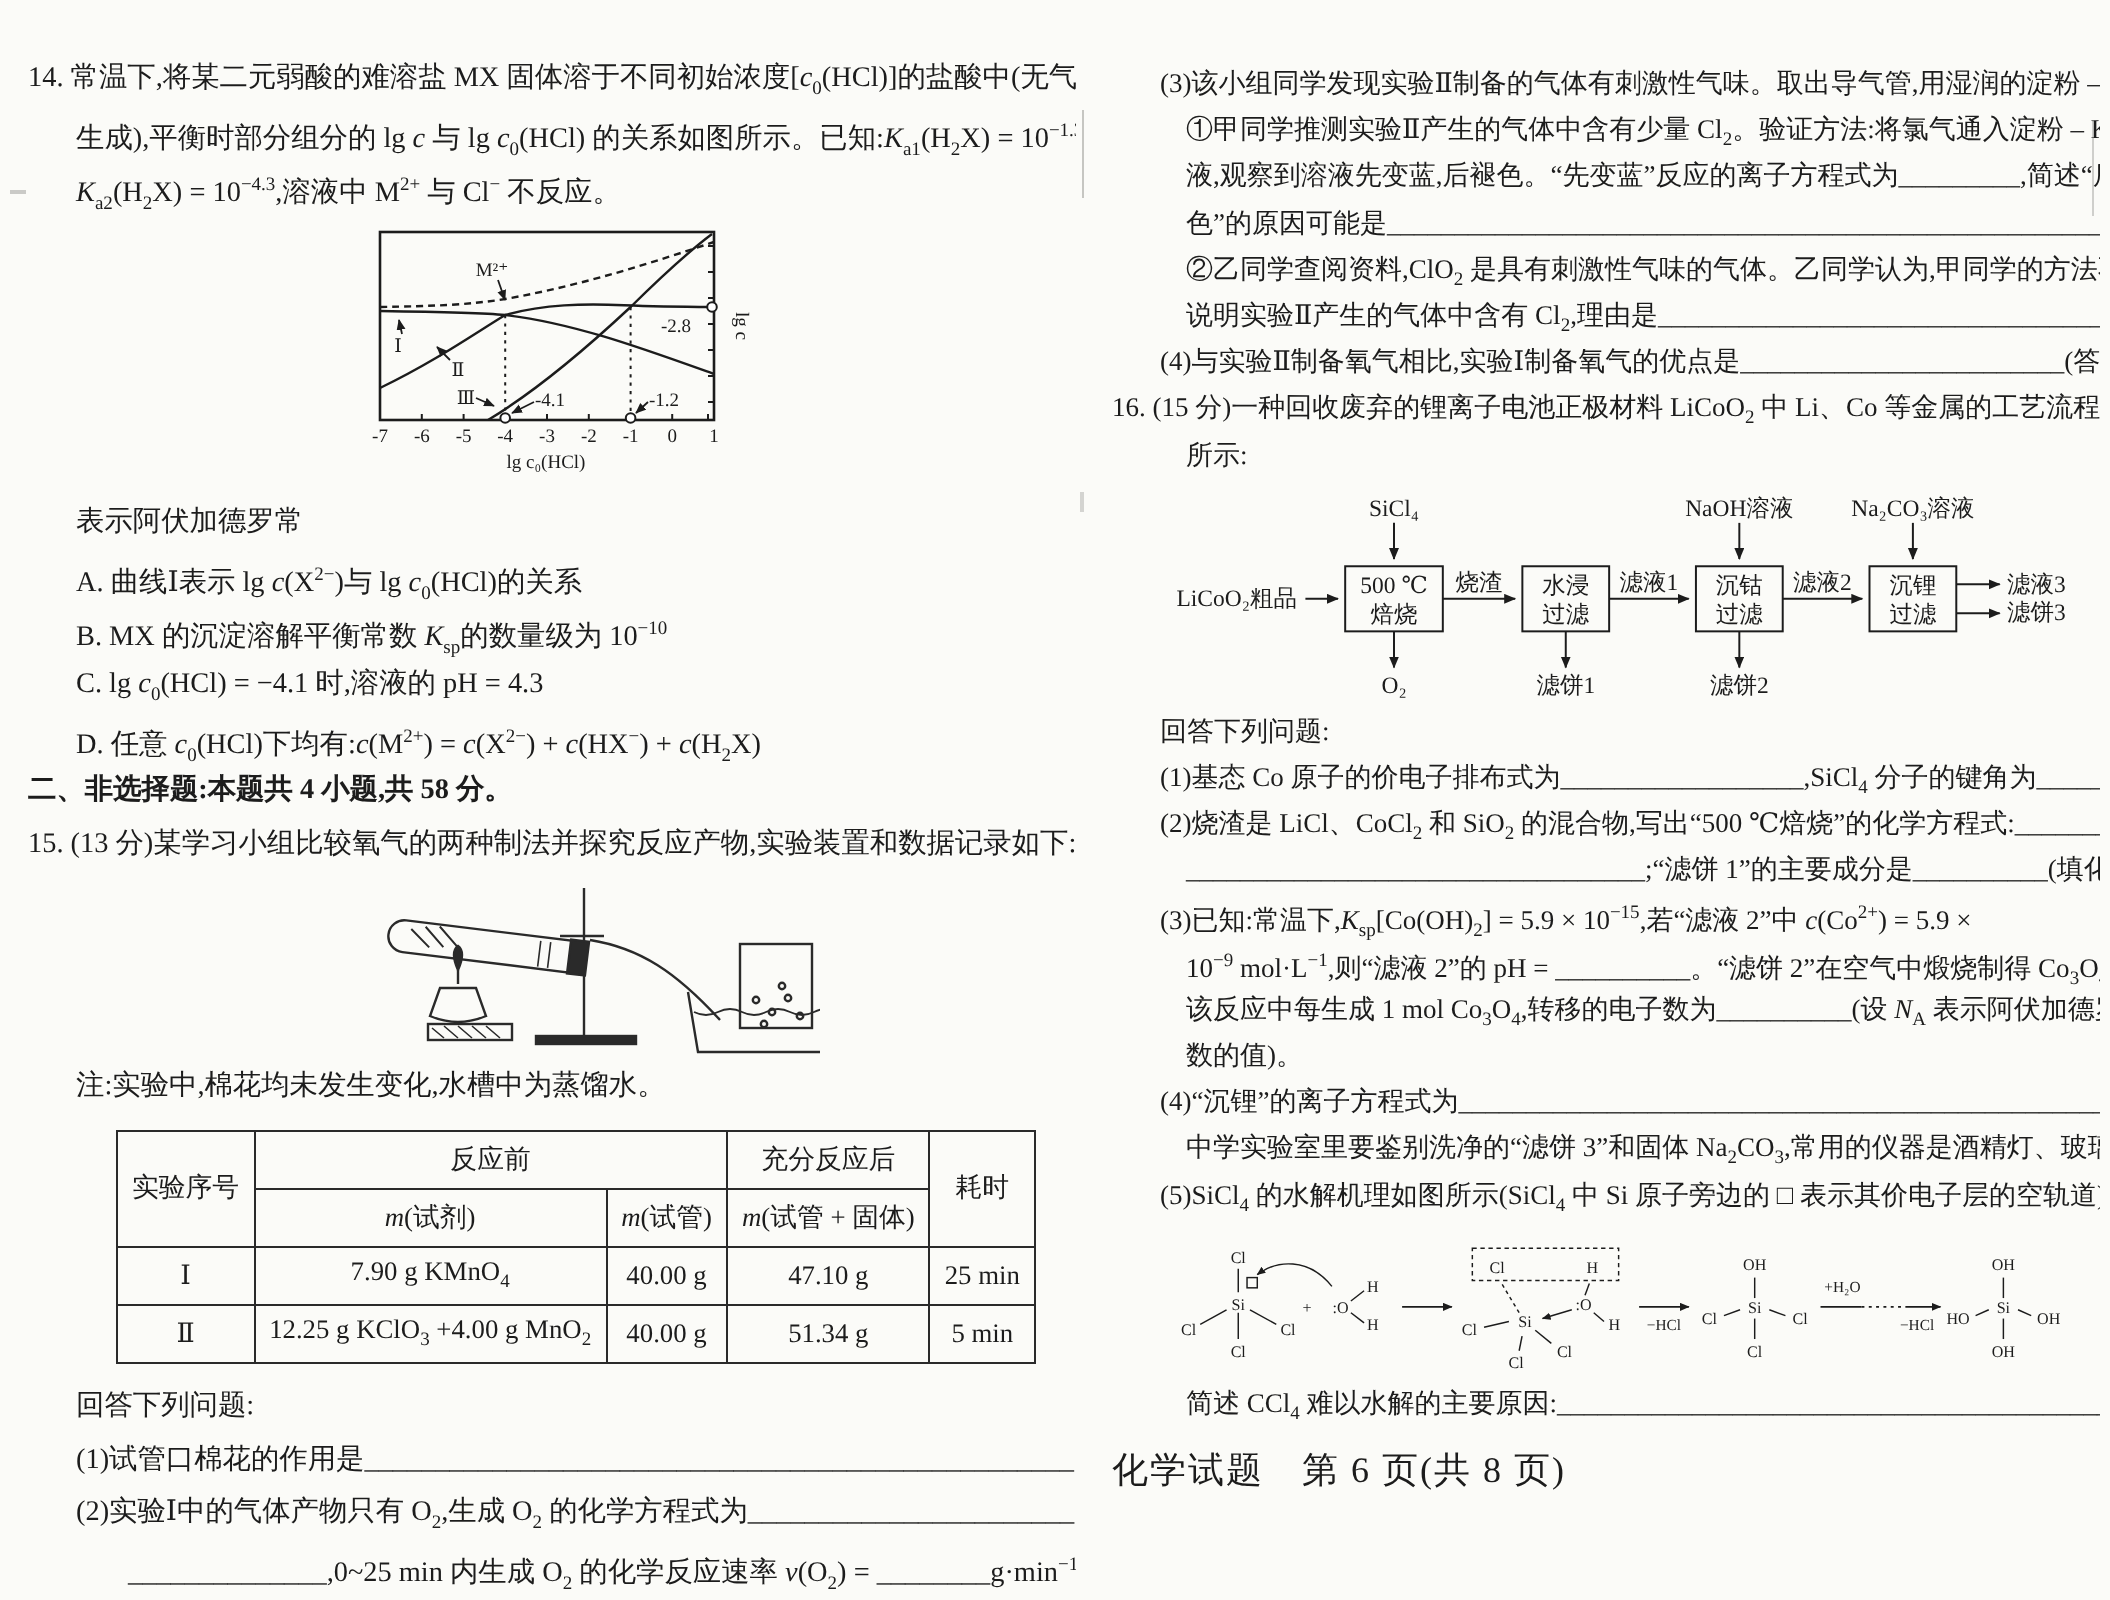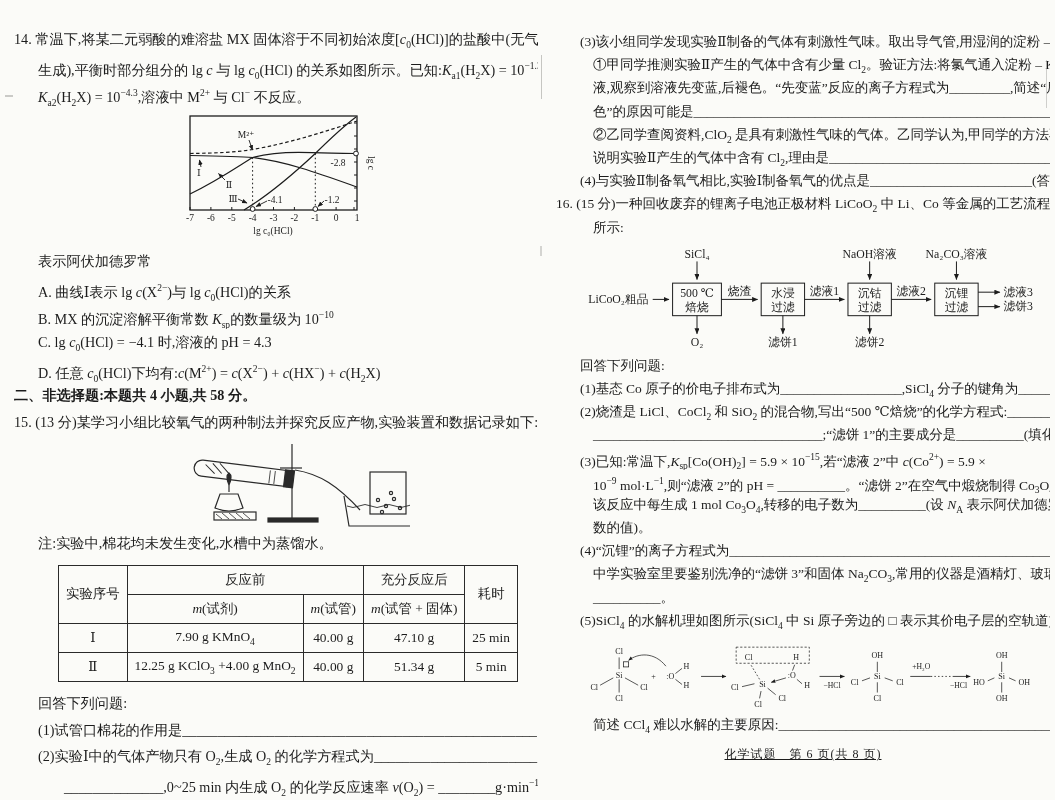--- a/index.html
+++ b/index.html
@@ -19,21 +19,21 @@
   .bold{font-weight:bold;}
   sub{font-size:9.5px;}
   sup{font-size:9.5px;}
   .fig{display:block;}
   .graph-fig{margin:4px 0 4px 158px;}
   .app-fig{margin:2px 0 0 128px;}
   .flow-fig{margin:6px 0 2px 28px;}
   .mech-fig{margin:2px 0 0 18px;}
   table.dt{border-collapse:collapse;margin:8px 0 8px 44px;font-size:13.4px;text-align:center;}
   table.dt td{border:1.2px solid #2a2a2a;padding:2px 7px;height:24px;white-space:nowrap;}
-  .footer{text-align:center;font-size:12px;margin-top:10px;letter-spacing:1px;text-decoration:underline;}
+  .footer{text-align:left;font-size:18px;margin-top:10px;letter-spacing:1px;}
   .artifact{position:absolute;background:#9a9a96;}
   svg text{fill:#1c1c1c;}
   .svgt{font-family:"Liberation Serif","DejaVu Serif",serif;}
 </style>
 </head>
 <body>
 
 <div class="page" id="p5">
 
   <div class="ln">14. 常温下,将某二元弱酸的难溶盐 MX 固体溶于不同初始浓度[<i>c</i><sub>0</sub>(HCl)]的盐酸中(无气体</div>
@@ -263,21 +263,20 @@
   <div class="ln ind1">回答下列问题:</div>
   <div class="ln ind1">(1)基态 Co 原子的价电子排布式为__________________,SiCl<sub>4</sub> 分子的键角为________。</div>
   <div class="ln ind1">(2)烧渣是 LiCl、CoCl<sub>2</sub> 和 SiO<sub>2</sub> 的混合物,写出“500 ℃焙烧”的化学方程式:____________</div>
   <div class="ln ind2">__________________________________;“滤饼 1”的主要成分是__________(填化学式)。</div>
   <div class="ln ind1">(3)已知:常温下,<i>K</i><sub>sp</sub>[Co(OH)<sub>2</sub>] = 5.9 × 10<sup>−15</sup>,若“滤液 2”中 <i>c</i>(Co<sup>2+</sup>) = 5.9 ×</div>
   <div class="ln ind2">10<sup>−9</sup> mol·L<sup>−1</sup>,则“滤液 2”的 pH = __________。“滤饼 2”在空气中煅烧制得 Co<sub>3</sub>O<sub>4</sub>,</div>
   <div class="ln ind2">该反应中每生成 1 mol Co<sub>3</sub>O<sub>4</sub>,转移的电子数为__________(设 <i>N</i><sub>A</sub> 表示阿伏加德罗常</div>
   <div class="ln ind2">数的值)。</div>
   <div class="ln ind1">(4)“沉锂”的离子方程式为_________________________________________________________,</div>
   <div class="ln ind2">中学实验室里要鉴别洗净的“滤饼 3”和固体 Na<sub>2</sub>CO<sub>3</sub>,常用的仪器是酒精灯、玻璃棒、</div>
-  <div class="ln ind2">__________。</div>
   <div class="ln ind1">(5)SiCl<sub>4</sub> 的水解机理如图所示(SiCl<sub>4</sub> 中 Si 原子旁边的 □ 表示其价电子层的空轨道):</div>
 
   <svg class="fig mech-fig" width="456" height="79" viewBox="0 0 620 108">
     <defs>
       <marker id="ahm" markerWidth="7" markerHeight="6" refX="5.5" refY="2.5" orient="auto">
         <path d="M0,0 L6,2.5 L0,5 z" fill="#1c1c1c"></path>
       </marker>
     </defs>
 
     <g>

